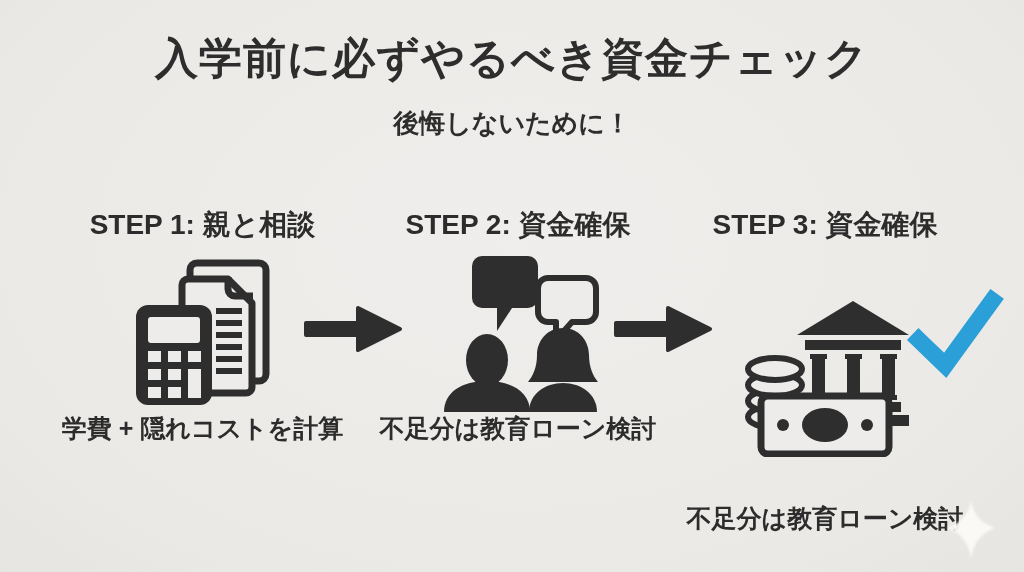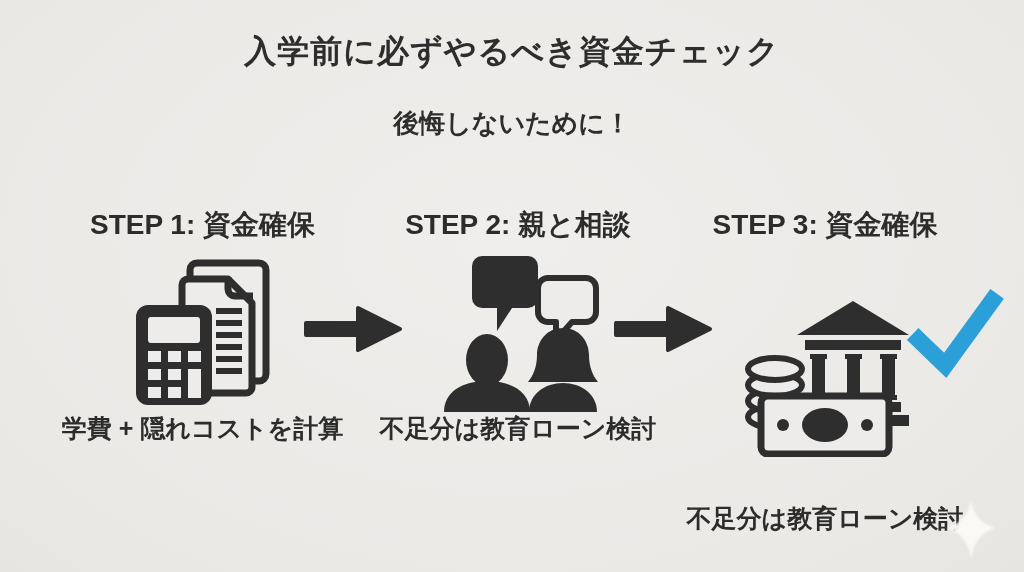--- a/index.html
+++ b/index.html
@@ -7,21 +7,21 @@
     position:relative;
     width:1024px; height:572px;
     background: radial-gradient(ellipse at 50% 42%, #efeeec 0%, #ebe9e6 78%, #e7e5e2 100%);
     overflow:hidden;
     font-family:"Liberation Sans","DejaVu Sans",sans-serif;
     color:#2e2e2e;
   }
   .title {
     position:absolute; top:30px; left:0; right:0;
     text-align:center;
-    font-size:32px; font-weight:800; letter-spacing:1px;
+    font-size:43px; font-weight:800; letter-spacing:1px;
     color:#2d2d2d; margin:0;
   }
   .subtitle {
     position:absolute; top:94px; left:0; right:0;
     text-align:center;
     font-size:26px; font-weight:700;
     color:#2d2d2d; margin:12px;
   }
   .step {
     position:absolute; top:206px;
@@ -52,21 +52,21 @@
 </style>
 </head>
 <body>
 
 <div class="canvas">
 
   <h1 class="title">入学前に必ずやるべき資金チェック</h1>
   <h2 class="subtitle">後悔しないために！</h2>
 
   <section class="step step1">
-    <div class="step-header">STEP 1: 資金確保</div>
+    <div class="step-header">STEP 1: 親と相談</div>
     <div class="step-icon">
       <svg width="150" height="155" viewBox="0 0 150 155">
 
         <rect x="62" y="6" width="76" height="118" rx="7" fill="none" stroke="#2e2e2e" stroke-width="7"></rect>
 
         <path d="M60,22 h40 l24,24 v84 a6,6 0 0 1 -6,6 h-58 a6,6 0 0 1 -6,-6 v-102 a6,6 0 0 1 6,-6 z" fill="#edecea" stroke="#2e2e2e" stroke-width="7" stroke-linejoin="round"></path>
         <path d="M100,20 v12 a7,7 0 0 0 7,7 h18" fill="none" stroke="#2e2e2e" stroke-width="7"></path>
 
         <path d="M88,54 h26 M88,66 h26 M88,78 h26 M88,90 h26 M88,102 h26 M88,114 h26" stroke="#2e2e2e" stroke-width="6"></path>
 
@@ -80,21 +80,21 @@
         <rect x="40" y="112" width="13" height="11" fill="#edecea"></rect>
         <rect x="20" y="130" width="13" height="11" fill="#edecea"></rect>
         <rect x="40" y="130" width="13" height="11" fill="#edecea"></rect>
         <rect x="60" y="112" width="13" height="29" fill="#edecea"></rect>
       </svg>
     </div>
     <div class="step-caption">学費 + 隠れコストを計算</div>
   </section>
 
   <section class="step step2">
-    <div class="step-header">STEP 2: 親と相談</div>
+    <div class="step-header">STEP 2: 資金確保</div>
     <div class="step-icon">
       <svg width="172" height="160" viewBox="0 0 172 160">
 
         <path d="M50,4 h46 a10,10 0 0 1 10,10 v32 a10,10 0 0 1 -10,10 h-16 l-15,23 v-23 h-15 a10,10 0 0 1 -10,-10 v-32 a10,10 0 0 1 10,-10 z" fill="#2e2e2e"></path>
 
         <path d="M116,26 h38 a10,10 0 0 1 10,10 v24 a10,10 0 0 1 -10,10 h-14 l-16,18 v-18 h-8 a10,10 0 0 1 -10,-10 v-24 a10,10 0 0 1 10,-10 z" fill="#edecea" stroke="#2e2e2e" stroke-width="6" stroke-linejoin="round"></path>
 
         <ellipse cx="55" cy="108" rx="21" ry="26" fill="#2e2e2e"></ellipse>
         <path d="M12,160 C12,140 30,129 55,129 C80,129 98,140 98,160 Z" fill="#2e2e2e"></path>
 

